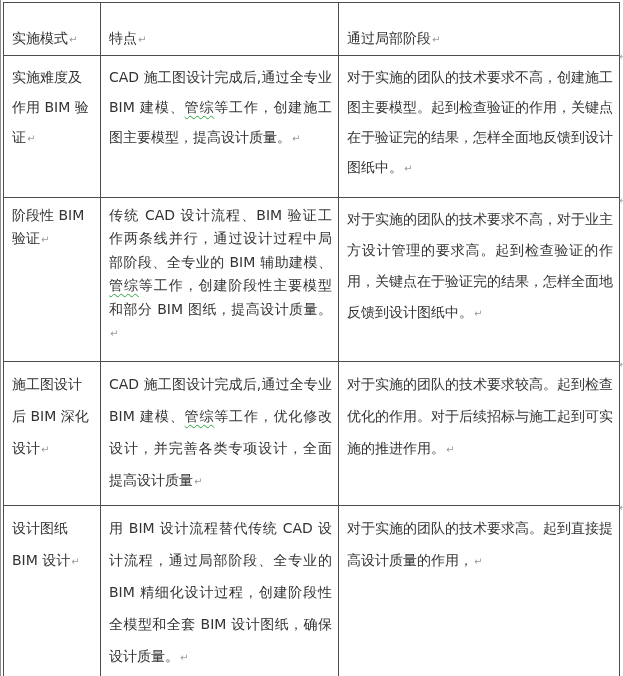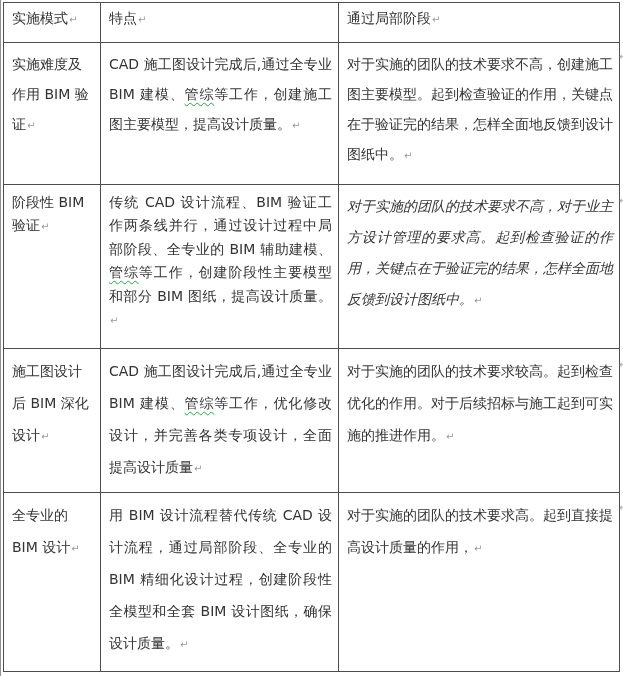--- a/index.html
+++ b/index.html
@@ -38,26 +38,26 @@
     overflow:hidden;
   }
   col.c-mode{width:97px;}
   col.c-feat{width:238px;}
   col.c-diff{width:281px;}
   tr.hdr{height:40px;}
   tr.r1{height:142px;}
   tr.r2{height:164px;}
   tr.r3{height:144px;}
   tr.r4{height:179px;}
-  .hdr th{line-height:30px;padding-top:0;text-align:left;}
+  .hdr th{line-height:30px;padding-top:20px;text-align:left;}
   .hdr th.center{}
   .cell-just{text-align:justify;}
   .lh30{line-height:30px;}
   .lh23{line-height:23.4px;margin-top:36px;}
-  .lh31{line-height:31px;font-style:italic;}
+  .lh31{line-height:31px;}
   .lh32{line-height:32px;}
   .pilcrow{
     color:var(--pilcrow-color);
     font-size:10px;
     margin-left:1px;
   }
   .squiggle{
     text-decoration-line:underline;
     text-decoration-style:wavy;
     text-decoration-color:var(--squiggle-color);
@@ -100,21 +100,21 @@
       <td class="lh31 cell-just"><span>对于实施的团队的技术要求不高，对于业主方设计管理的要求高。起到检查验证的作用，关键点在于验证完的结果，怎样全面地反馈到设计图纸中。</span><span class="pilcrow">↵</span></td>
     </tr>
 
     <tr class="r3">
       <td class="lh32"><span>施工图设计后 BIM 深化设计</span><span class="pilcrow">↵</span></td>
       <td class="lh32 cell-just"><span>CAD 施工图设计完成后,通过全专业 BIM 建模、<span class="squiggle">管综</span>等工作，优化修改设计，并完善各类专项设计，全面提高设计质量</span><span class="pilcrow">↵</span></td>
       <td class="lh32 cell-just"><span>对于实施的团队的技术要求较高。起到检查优化的作用。对于后续招标与施工起到可实施的推进作用。</span><span class="pilcrow">↵</span></td>
     </tr>
 
     <tr class="r4">
-      <td class="lh32"><span>全专业的 BIM 设计</span><span class="pilcrow">↵</span></td>
+      <td class="lh32"><span>设计图纸 BIM 设计</span><span class="pilcrow">↵</span></td>
       <td class="lh32 cell-just"><span>用 BIM 设计流程替代传统 CAD 设计流程，通过局部阶段、全专业的 BIM 精细化设计过程，创建阶段性全模型和全套 BIM 设计图纸，确保设计质量。</span><span class="pilcrow">↵</span></td>
       <td class="lh32 cell-just"><span>对于实施的团队的技术要求高。起到直接提高设计质量的作用，</span><span class="pilcrow">↵</span></td>
     </tr>
   </tbody>
     </table>
 
   <span class="row-end-mark" style="top:52px">↵</span>
   <span class="row-end-mark" style="top:196px">↵</span>
   <span class="row-end-mark" style="top:360px">↵</span>
   <span class="row-end-mark" style="top:503px">↵</span>

